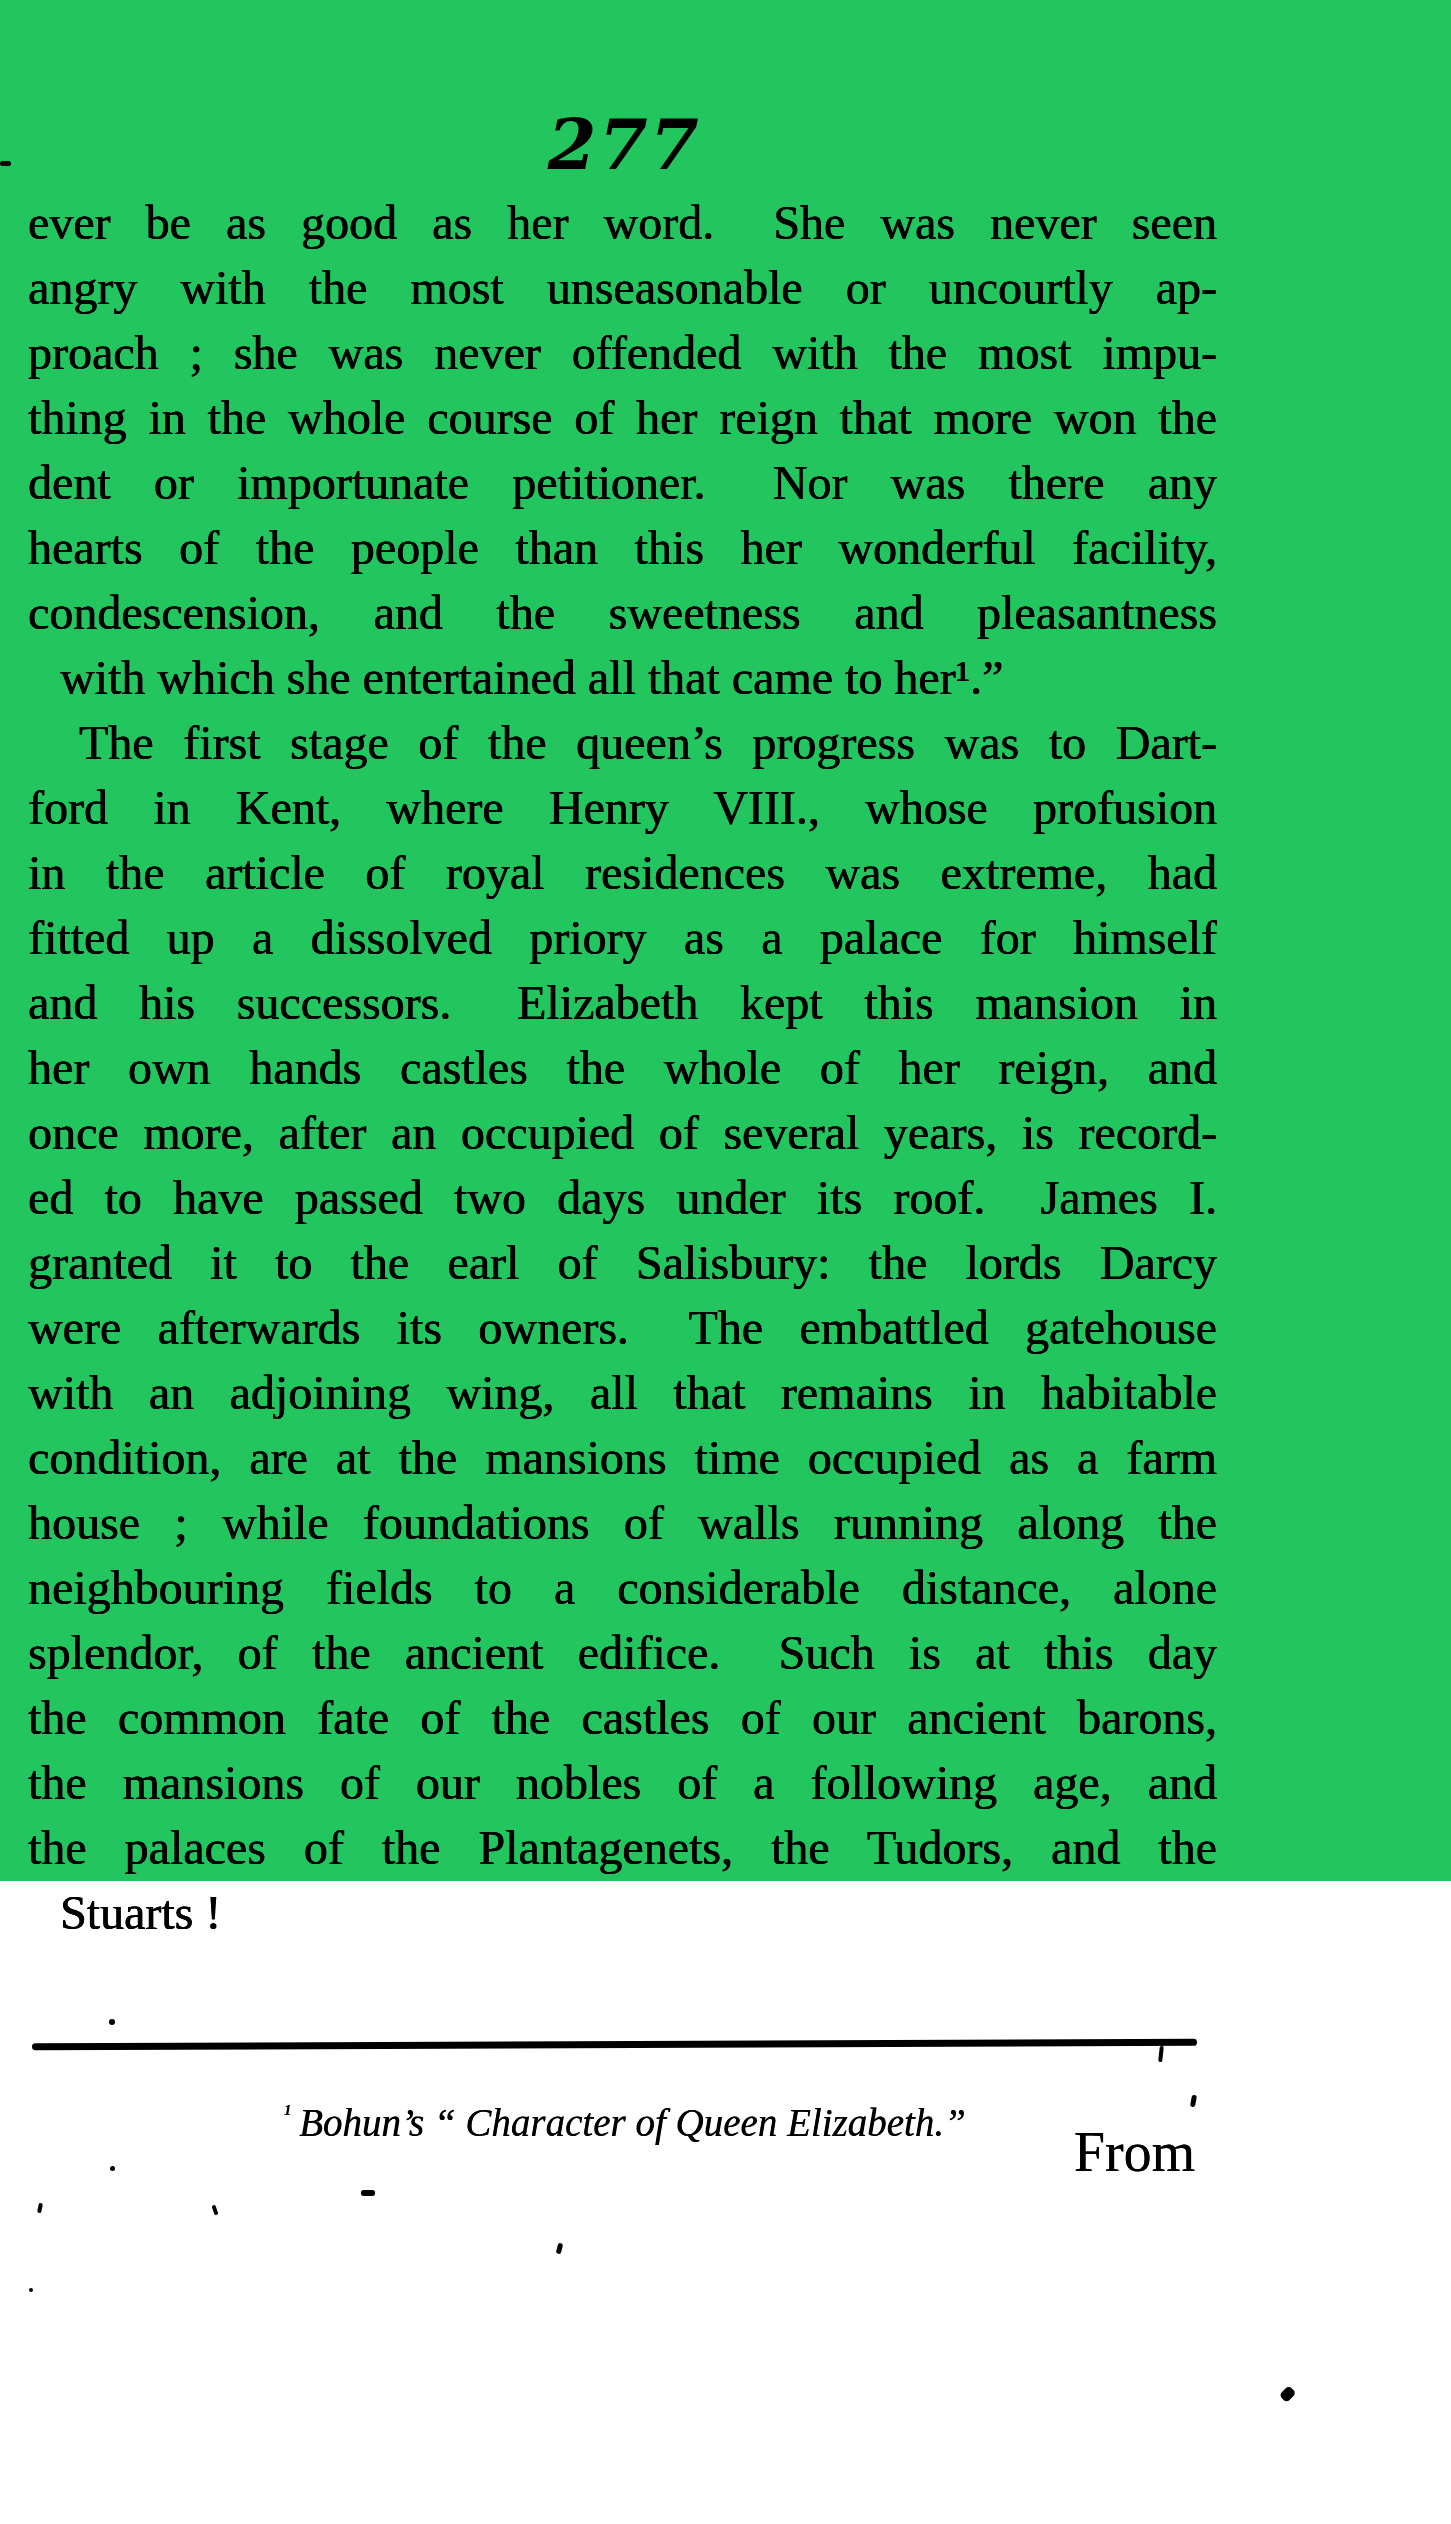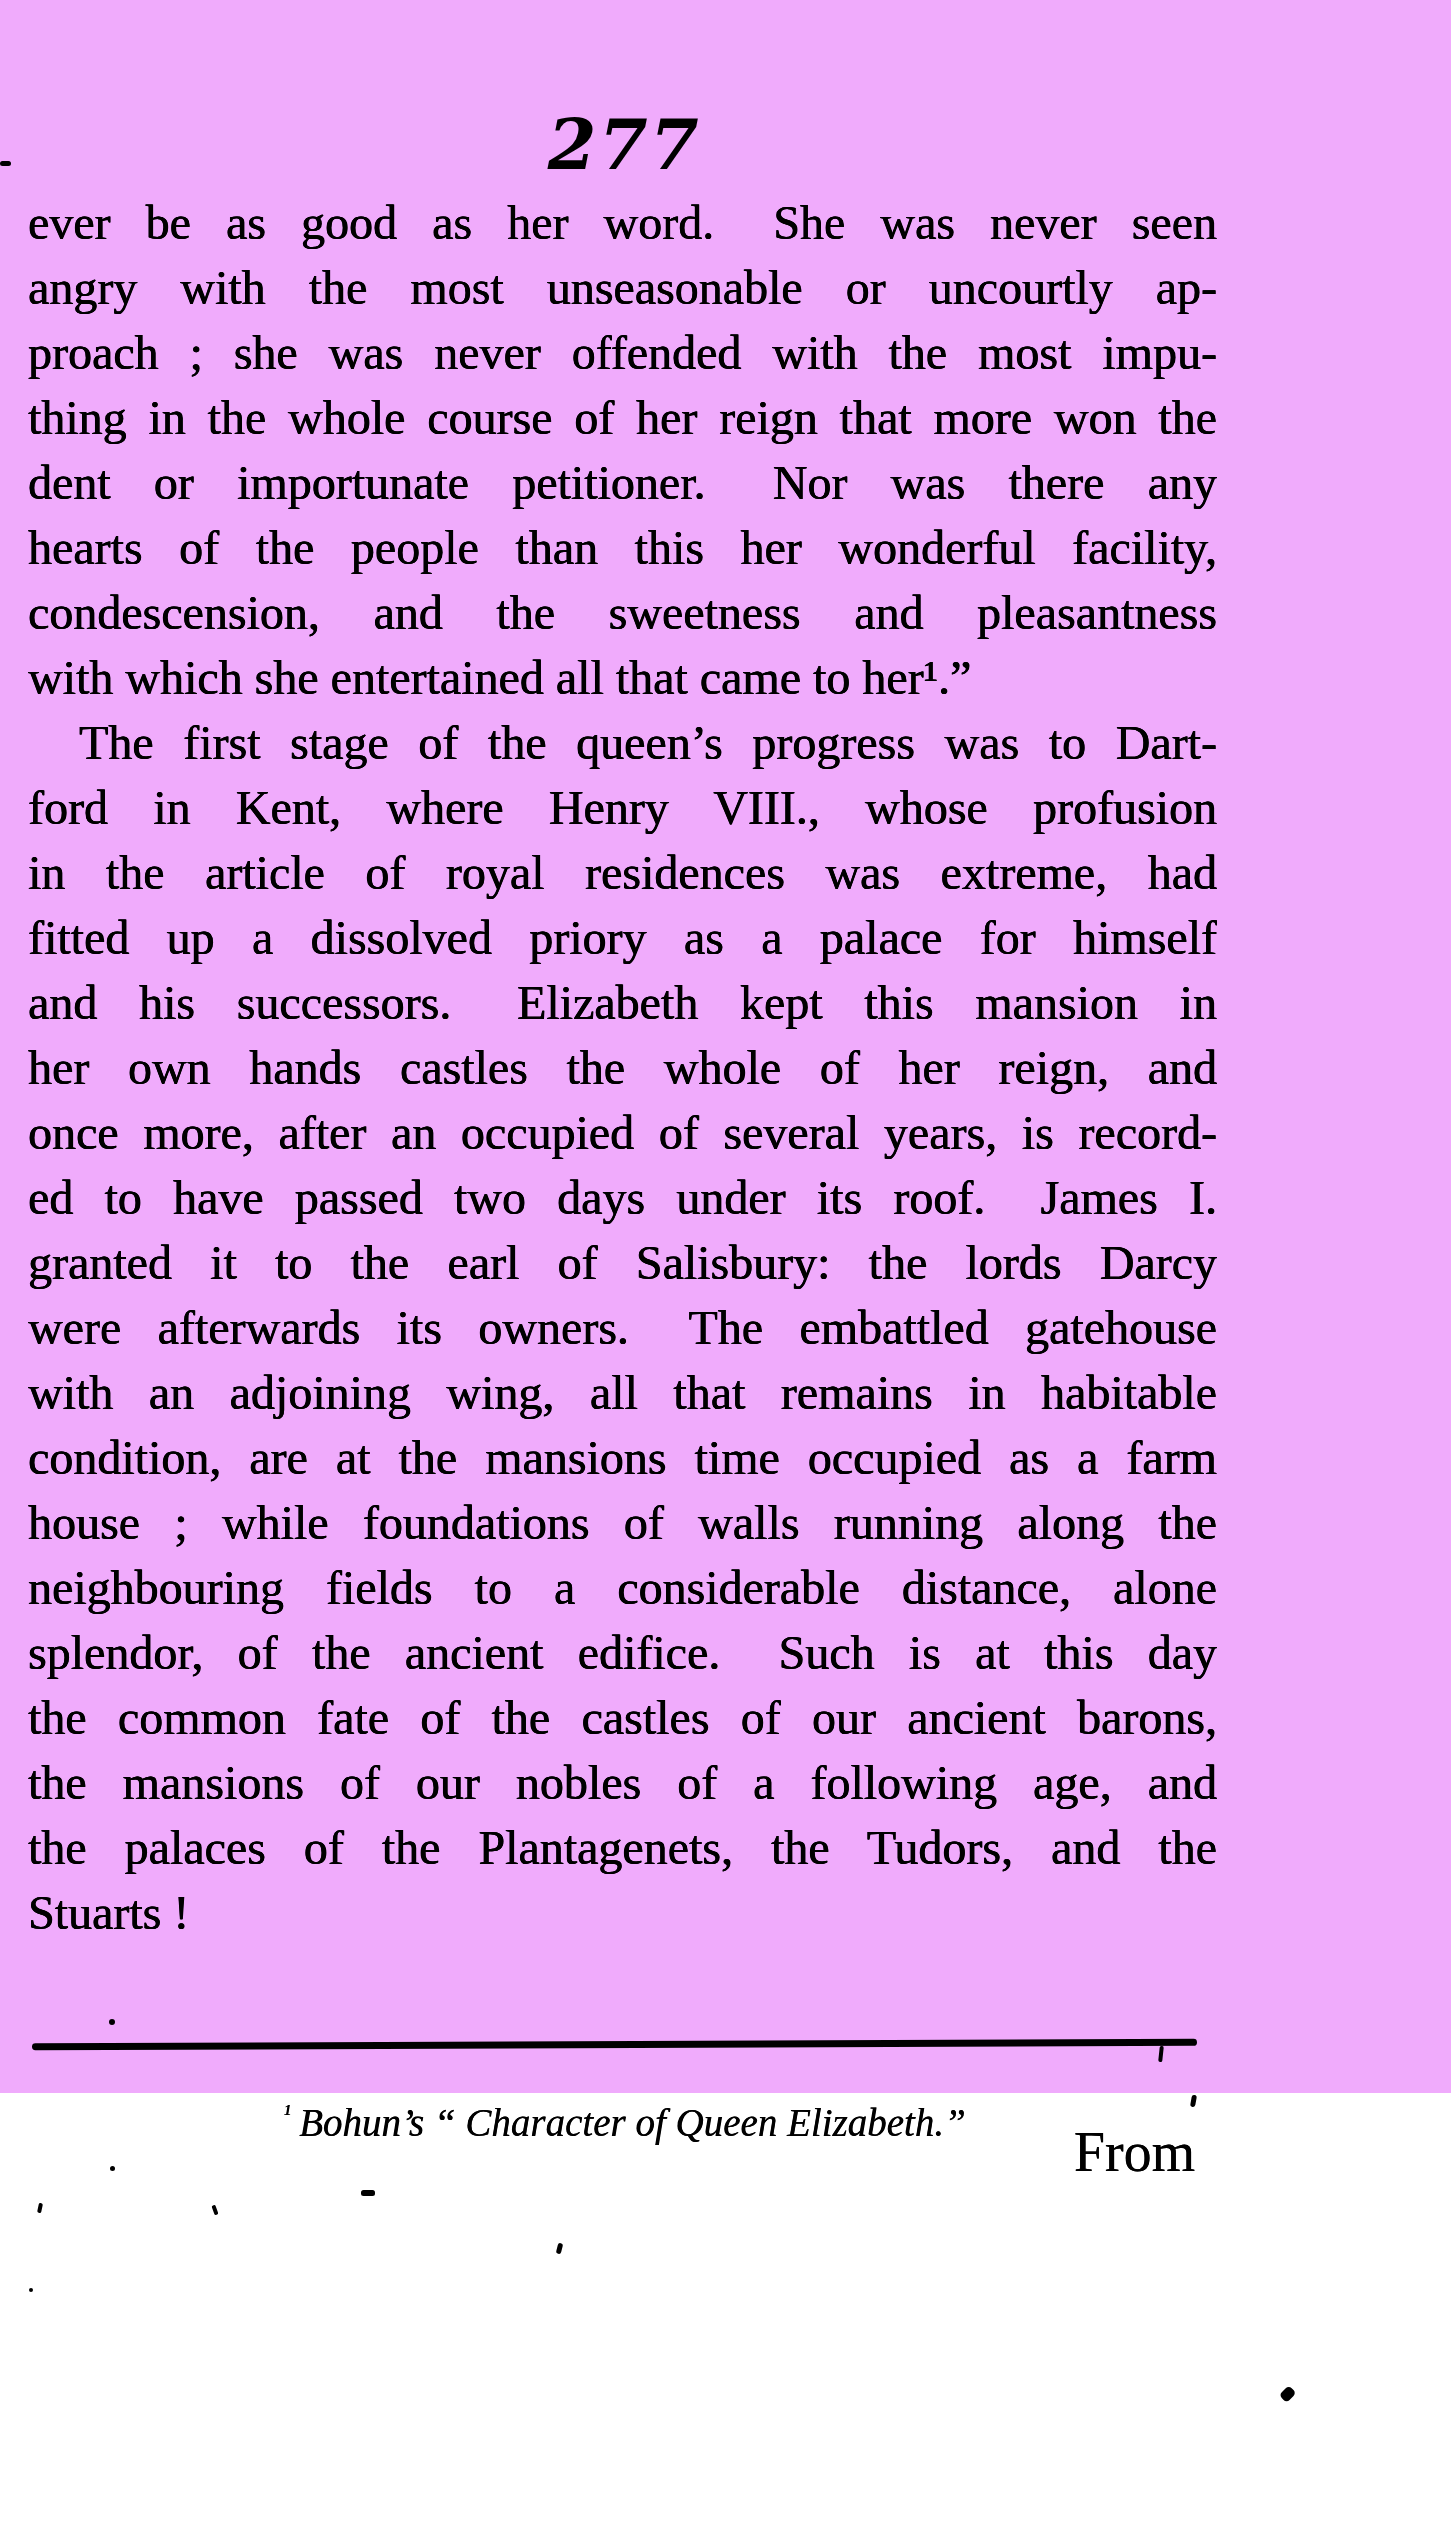--- a/index.html
+++ b/index.html
@@ -8,22 +8,22 @@
     padding: 0;
     background: #ffffff;
     width: 1451px;
     height: 2525px;
     overflow: hidden;
   }
   .page {
     position: absolute;
     left: 0; top: 0;
     width: 1451px;
-    height: 2093px;
-    background: #f0abfc;
+    height: 1881px;
+    background: #22c55e;
     color: #000000;
     font-family: "Liberation Serif", serif;
   }
   .page-number {
     position: absolute;
     left: 30px;
     top: 110px;
     width: 1189px;
     text-align: center;
     font-family: "DejaVu Serif", serif;
@@ -49,20 +49,21 @@
     text-shadow: 0.4px 0 0 #000, -0.3px 0 0 #000;
   }
   .line::after {
     content: "";
     display: inline-block;
     width: 100%;
   }
   .line.par-end {
     text-align: center;
     text-align-last: left;
+    margin-left: 32px;
   }
   .line.par-end::after { content: none; }
   .line.indent { text-indent: 51px; }
   .footnote-rule {
     position: absolute;
     left: 32px;
     top: 2041px;
     width: 1165px;
     height: 6.8px;
     background: #000;

